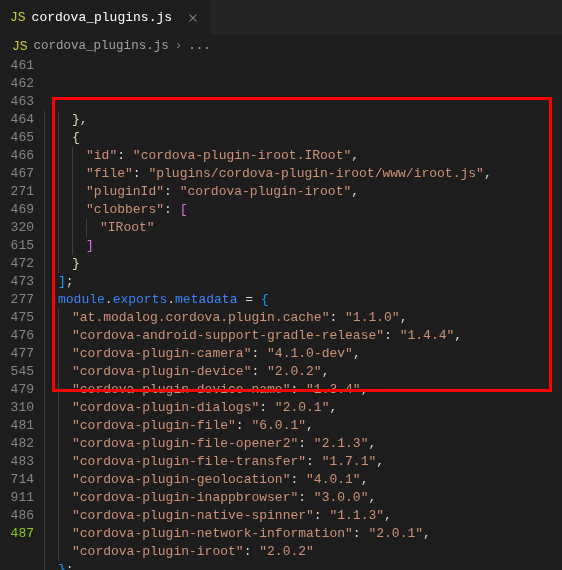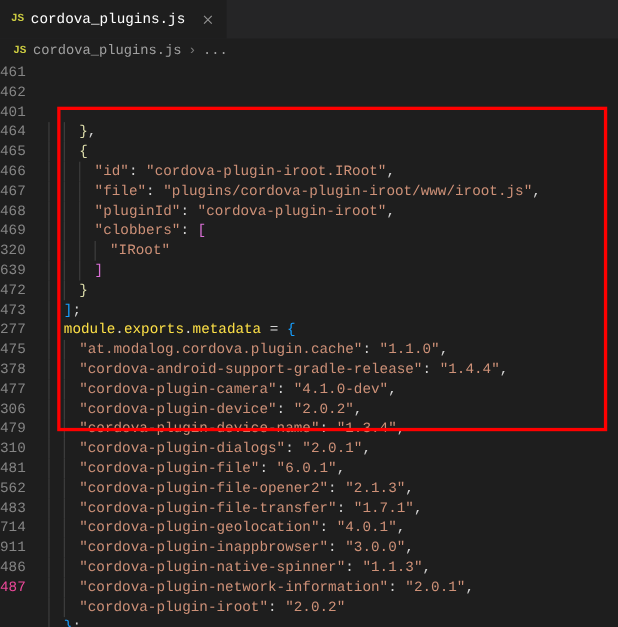--- a/index.html
+++ b/index.html
@@ -1,33 +1,33 @@
 <!DOCTYPE html>
 <html><head>
 <meta charset="utf-8">
 <style>
   *{box-sizing:border-box;margin:0;padding:0}
   body{background:#1e1e1e;font-family:Consolas,'Courier New',monospace;font-size:13px;color:#d4d4d4;width:562px;height:570px;overflow:hidden;position:relative}
   .tabbar{height:35px;background:#252526;display:flex;align-items:stretch}
   .tab{display:flex;align-items:center;padding:0 10px;background:#1e1e1e;color:#fff;gap:6px;font-size:13px}
-  .tab-icon{color:#cbcb41;font-size:10px;font-weight:bold}
+  .tab-icon{color:#cbcb41;font-size:13px;font-weight:normal}
   .tab-close{margin-left:8px;width:14px;height:14px;display:flex;align-items:center;justify-content:center;opacity:.7}
   .tab-close svg{width:14px;height:14px}
   .breadcrumb{height:22px;display:flex;align-items:center;padding:0 12px;gap:6px;color:#a0a0a0;font-size:12.5px}
   .bc-sep{opacity:.7}
   .editor{display:flex;height:calc(570px - 57px);position:relative}
-  .gutter{width:44px;color:#858585;padding-right:10px;user-select:none;flex-shrink:0}
+  .gutter{width:44px;text-align:right;color:#858585;padding-right:10px;user-select:none;flex-shrink:0}
   .ln{height:18px;line-height:18px}
-  .ln-active{color:#ec4899}
+  .ln-active{color:#84cc16}
   .code{flex:1;white-space:pre;line-height:18px;font-size:13px;position:relative}
   .row{height:18px;display:flex}
   .indent{border-left:1px solid #404040;display:inline-block;width:14px;flex-shrink:0}
   .txt{white-space:pre}
   .c-y{color:#dcdcaa}
-  .c-b{color:#fde047}
+  .c-b{color:#3b82f6}
   .c-s{color:#ce9178}
   .c-w{color:#d4d4d4}
   .c-p{color:#da70d6}
   .c-bl{color:#179fff}
   .highlight-box{position:absolute;border:3px solid #ff0000;pointer-events:none;z-index:5}
 </style>
 </head>
 <body>
 
 <div class="tabbar">
@@ -46,40 +46,40 @@
   <span class="tab-icon">JS</span>
   <span>cordova_plugins.js</span>
   <span class="bc-sep">›</span>
   <span>...</span>
 </div>
 
 <div class="editor">
   <div class="gutter" id="gutter">
       <div class="ln">461</div>
       <div class="ln">462</div>
-      <div class="ln">401</div>
+      <div class="ln">463</div>
       <div class="ln">464</div>
       <div class="ln">465</div>
       <div class="ln">466</div>
       <div class="ln">467</div>
-      <div class="ln">468</div>
+      <div class="ln">271</div>
       <div class="ln">469</div>
       <div class="ln">320</div>
-      <div class="ln">639</div>
+      <div class="ln">615</div>
       <div class="ln">472</div>
       <div class="ln">473</div>
       <div class="ln">277</div>
       <div class="ln">475</div>
-      <div class="ln">378</div>
+      <div class="ln">476</div>
       <div class="ln">477</div>
-      <div class="ln">306</div>
+      <div class="ln">545</div>
       <div class="ln">479</div>
       <div class="ln">310</div>
       <div class="ln">481</div>
-      <div class="ln">562</div>
+      <div class="ln">482</div>
       <div class="ln">483</div>
       <div class="ln">714</div>
       <div class="ln">911</div>
       <div class="ln">486</div>
       <div class="ln ln-active">487</div>
     </div>
   <div class="code" id="code">
     <div class="highlight-box" id="hlbox" style="top: 40px; left: 8px; width: 500px; height: 295px;"></div>
   <div class="row"><span class="indent"></span><span class="indent"></span><span class="txt c-y">}</span><span class="txt c-w">,</span></div><div class="row"><span class="indent"></span><span class="indent"></span><span class="txt c-y">{</span></div><div class="row"><span class="indent"></span><span class="indent"></span><span class="indent"></span><span class="txt c-s">"id"</span><span class="txt c-w">: </span><span class="txt c-s">"cordova-plugin-iroot.IRoot"</span><span class="txt c-w">,</span></div><div class="row"><span class="indent"></span><span class="indent"></span><span class="indent"></span><span class="txt c-s">"file"</span><span class="txt c-w">: </span><span class="txt c-s">"plugins/cordova-plugin-iroot/www/iroot.js"</span><span class="txt c-w">,</span></div><div class="row"><span class="indent"></span><span class="indent"></span><span class="indent"></span><span class="txt c-s">"pluginId"</span><span class="txt c-w">: </span><span class="txt c-s">"cordova-plugin-iroot"</span><span class="txt c-w">,</span></div><div class="row"><span class="indent"></span><span class="indent"></span><span class="indent"></span><span class="txt c-s">"clobbers"</span><span class="txt c-w">: </span><span class="txt c-p">[</span></div><div class="row"><span class="indent"></span><span class="indent"></span><span class="indent"></span><span class="indent"></span><span class="txt c-s">"IRoot"</span></div><div class="row"><span class="indent"></span><span class="indent"></span><span class="indent"></span><span class="txt c-p">]</span></div><div class="row"><span class="indent"></span><span class="indent"></span><span class="txt c-y">}</span></div><div class="row"><span class="indent"></span><span class="txt c-bl">]</span><span class="txt c-w">;</span></div><div class="row"><span class="indent"></span><span class="txt c-b">module</span><span class="txt c-w">.</span><span class="txt c-b">exports</span><span class="txt c-w">.</span><span class="txt c-b">metadata</span><span class="txt c-w"> = </span><span class="txt c-bl">{</span></div><div class="row"><span class="indent"></span><span class="indent"></span><span class="txt c-s">"at.modalog.cordova.plugin.cache"</span><span class="txt c-w">: </span><span class="txt c-s">"1.1.0"</span><span class="txt c-w">,</span></div><div class="row"><span class="indent"></span><span class="indent"></span><span class="txt c-s">"cordova-android-support-gradle-release"</span><span class="txt c-w">: </span><span class="txt c-s">"1.4.4"</span><span class="txt c-w">,</span></div><div class="row"><span class="indent"></span><span class="indent"></span><span class="txt c-s">"cordova-plugin-camera"</span><span class="txt c-w">: </span><span class="txt c-s">"4.1.0-dev"</span><span class="txt c-w">,</span></div><div class="row"><span class="indent"></span><span class="indent"></span><span class="txt c-s">"cordova-plugin-device"</span><span class="txt c-w">: </span><span class="txt c-s">"2.0.2"</span><span class="txt c-w">,</span></div><div class="row"><span class="indent"></span><span class="indent"></span><span class="txt c-s">"cordova-plugin-device-name"</span><span class="txt c-w">: </span><span class="txt c-s">"1.3.4"</span><span class="txt c-w">,</span></div><div class="row"><span class="indent"></span><span class="indent"></span><span class="txt c-s">"cordova-plugin-dialogs"</span><span class="txt c-w">: </span><span class="txt c-s">"2.0.1"</span><span class="txt c-w">,</span></div><div class="row"><span class="indent"></span><span class="indent"></span><span class="txt c-s">"cordova-plugin-file"</span><span class="txt c-w">: </span><span class="txt c-s">"6.0.1"</span><span class="txt c-w">,</span></div><div class="row"><span class="indent"></span><span class="indent"></span><span class="txt c-s">"cordova-plugin-file-opener2"</span><span class="txt c-w">: </span><span class="txt c-s">"2.1.3"</span><span class="txt c-w">,</span></div><div class="row"><span class="indent"></span><span class="indent"></span><span class="txt c-s">"cordova-plugin-file-transfer"</span><span class="txt c-w">: </span><span class="txt c-s">"1.7.1"</span><span class="txt c-w">,</span></div><div class="row"><span class="indent"></span><span class="indent"></span><span class="txt c-s">"cordova-plugin-geolocation"</span><span class="txt c-w">: </span><span class="txt c-s">"4.0.1"</span><span class="txt c-w">,</span></div><div class="row"><span class="indent"></span><span class="indent"></span><span class="txt c-s">"cordova-plugin-inappbrowser"</span><span class="txt c-w">: </span><span class="txt c-s">"3.0.0"</span><span class="txt c-w">,</span></div><div class="row"><span class="indent"></span><span class="indent"></span><span class="txt c-s">"cordova-plugin-native-spinner"</span><span class="txt c-w">: </span><span class="txt c-s">"1.1.3"</span><span class="txt c-w">,</span></div><div class="row"><span class="indent"></span><span class="indent"></span><span class="txt c-s">"cordova-plugin-network-information"</span><span class="txt c-w">: </span><span class="txt c-s">"2.0.1"</span><span class="txt c-w">,</span></div><div class="row"><span class="indent"></span><span class="indent"></span><span class="txt c-s">"cordova-plugin-iroot"</span><span class="txt c-w">: </span><span class="txt c-s">"2.0.2"</span></div><div class="row"><span class="indent"></span><span class="txt c-bl">}</span><span class="txt c-w">;</span></div></div>
 </div>

